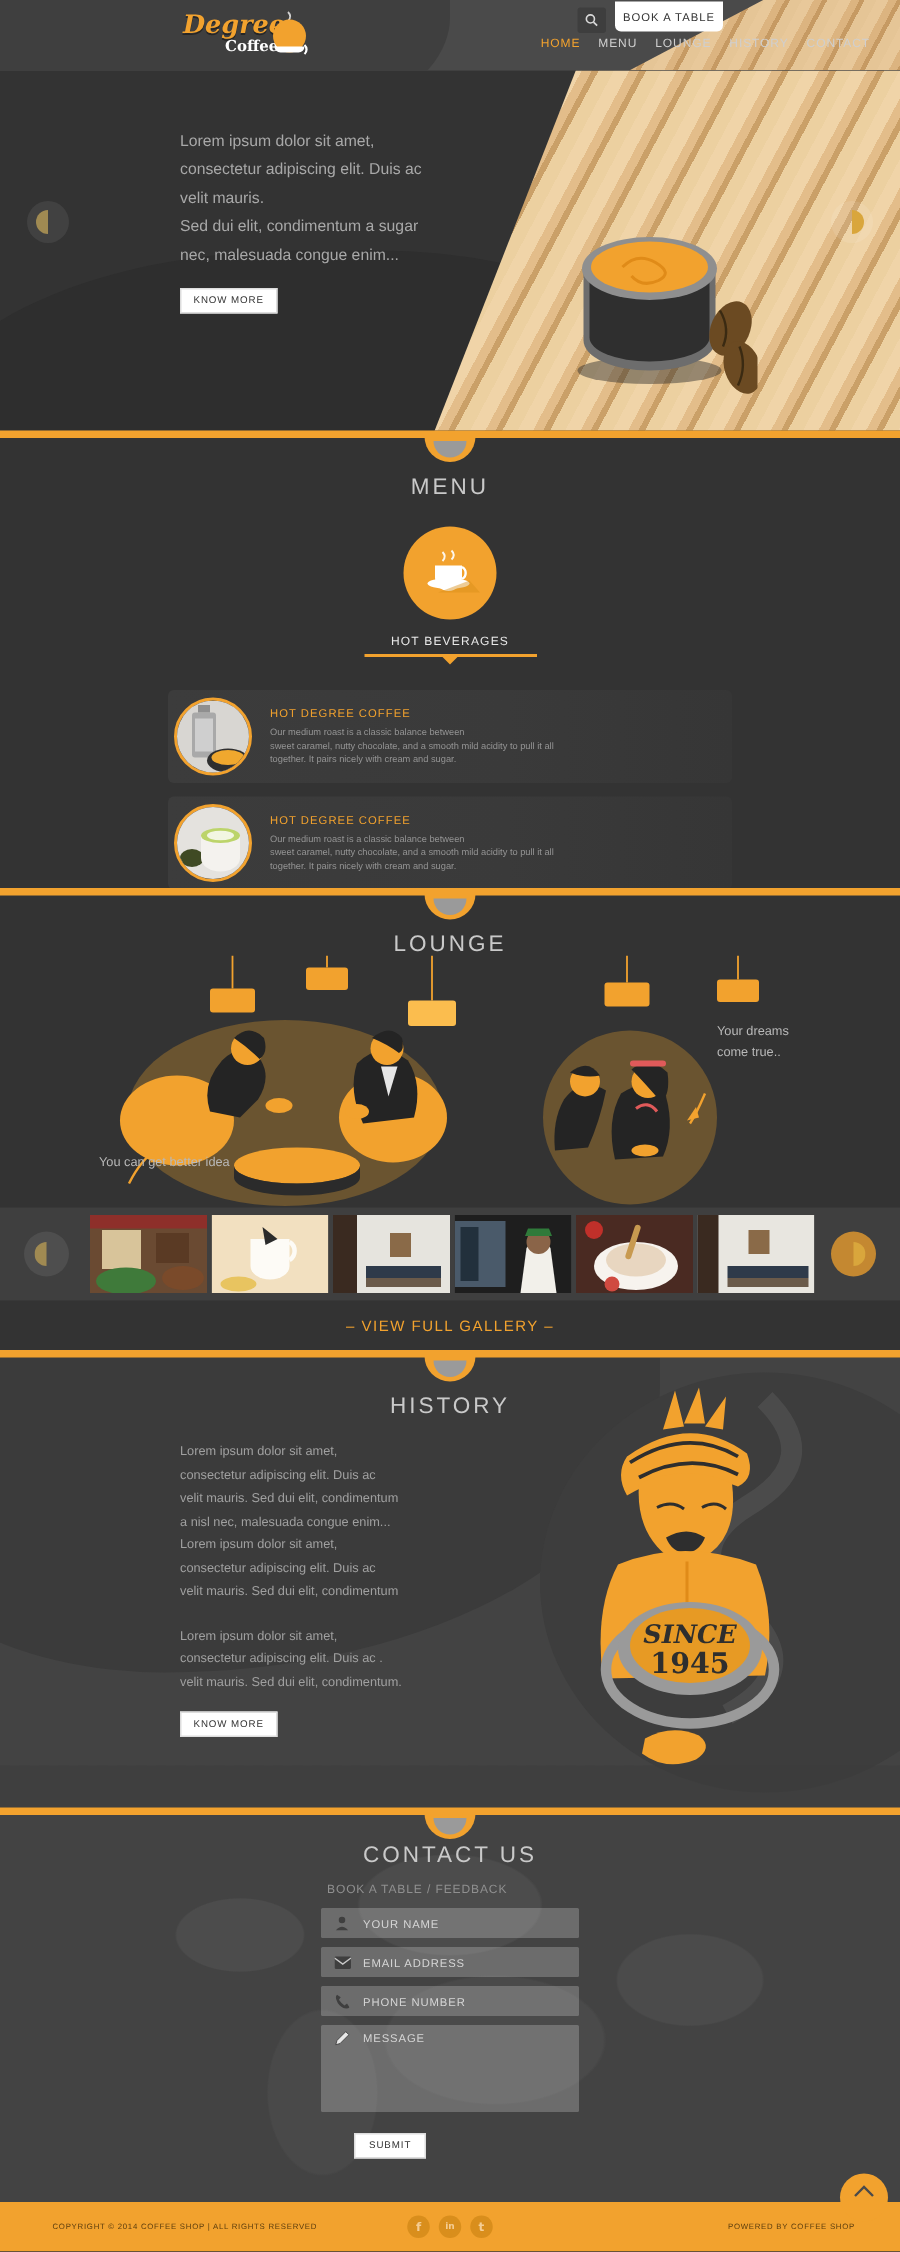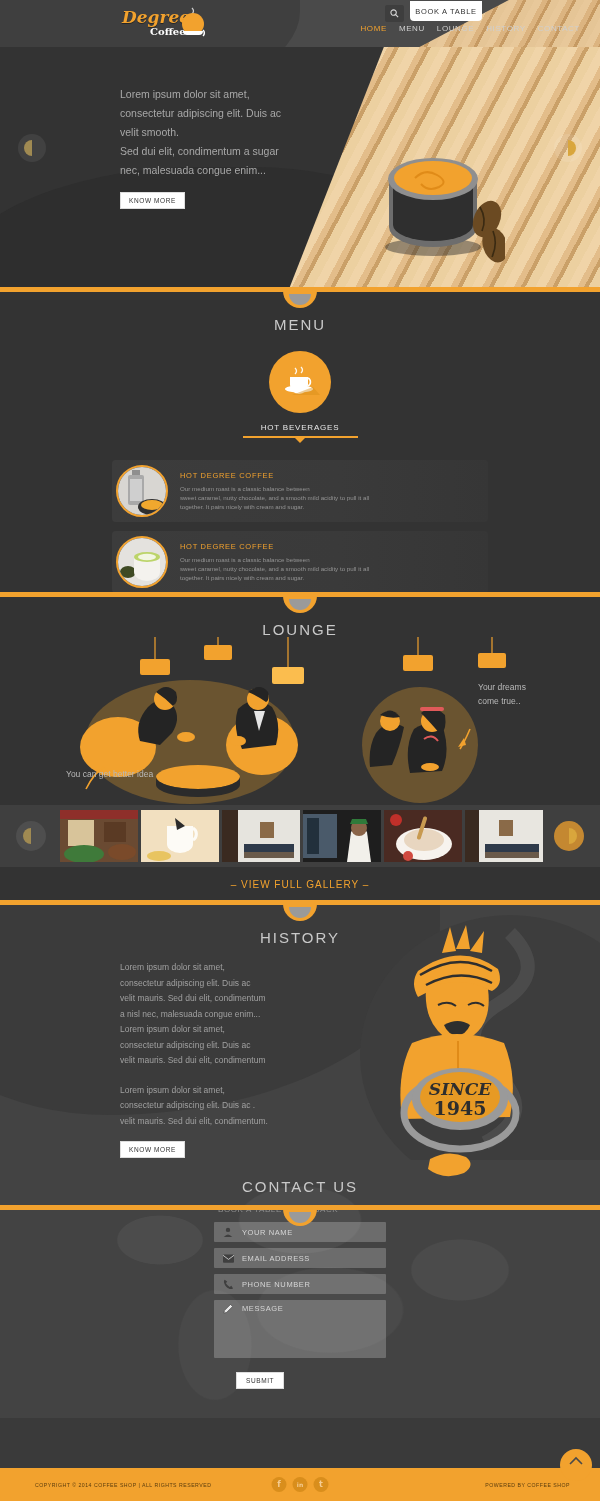--- a/index.html
+++ b/index.html
@@ -207,21 +207,21 @@
   .skyline {
     position: absolute; left: 0; bottom: 0; width: 600px; height: 28px;
     background:
       repeating-linear-gradient(90deg, #3c3c3c 0 7px, transparent 7px 13px),
       linear-gradient(#3c3c3c,#3c3c3c);
     opacity: .55;
   }
 
   
   .contact-sec {
-    position: absolute; top: 1160px; left: 0; width: 600px; height: 258px;
+    position: absolute; top: 1210px; left: 0; width: 600px; height: 258px;
     background: #434343; overflow: hidden;
   }
   .worldmap {
     position: absolute; inset: 0;
     background:
       radial-gradient(ellipse 70px 40px at 160px 80px, #4e4e4e 60%, transparent 62%),
       radial-gradient(ellipse 100px 55px at 300px 60px, #4d4d4d 60%, transparent 62%),
       radial-gradient(ellipse 120px 70px at 330px 150px, #4b4b4b 60%, transparent 62%),
       radial-gradient(ellipse 80px 50px at 460px 110px, #4c4c4c 60%, transparent 62%),
       radial-gradient(ellipse 60px 90px at 215px 185px, #4a4a4a 60%, transparent 62%);
@@ -327,21 +327,21 @@
         <ellipse cx="112" cy="92" rx="13" ry="19" fill="#6b4a22" transform="rotate(24 112 92)"></ellipse>
         <path d="M105 80 q7 12 2 24" stroke="#3a2a12" stroke-width="1.6" fill="none"></path>
         <ellipse cx="120" cy="118" rx="12" ry="18" fill="#6b4a22" transform="rotate(-18 120 118)"></ellipse>
         <path d="M118 104 q5 13 -1 26" stroke="#3a2a12" stroke-width="1.6" fill="none"></path>
       </svg>
     </div>
 
     <div class="hero-text">
       <p>Lorem ipsum dolor sit amet,</p>
       <p>consectetur adipiscing elit. Duis ac</p>
-      <p>velit smooth.</p>
+      <p>velit mauris.</p>
       <p>Sed dui elit, condimentum a sugar</p>
       <p>nec, malesuada congue enim...</p>
       <span class="know-more">KNOW MORE</span>
     </div>
 
     <div class="arrow-btn arrow-left">
       <div class="half-left"></div>
     </div>
     <div class="arrow-btn arrow-right">
       <div class="half-right"></div>

